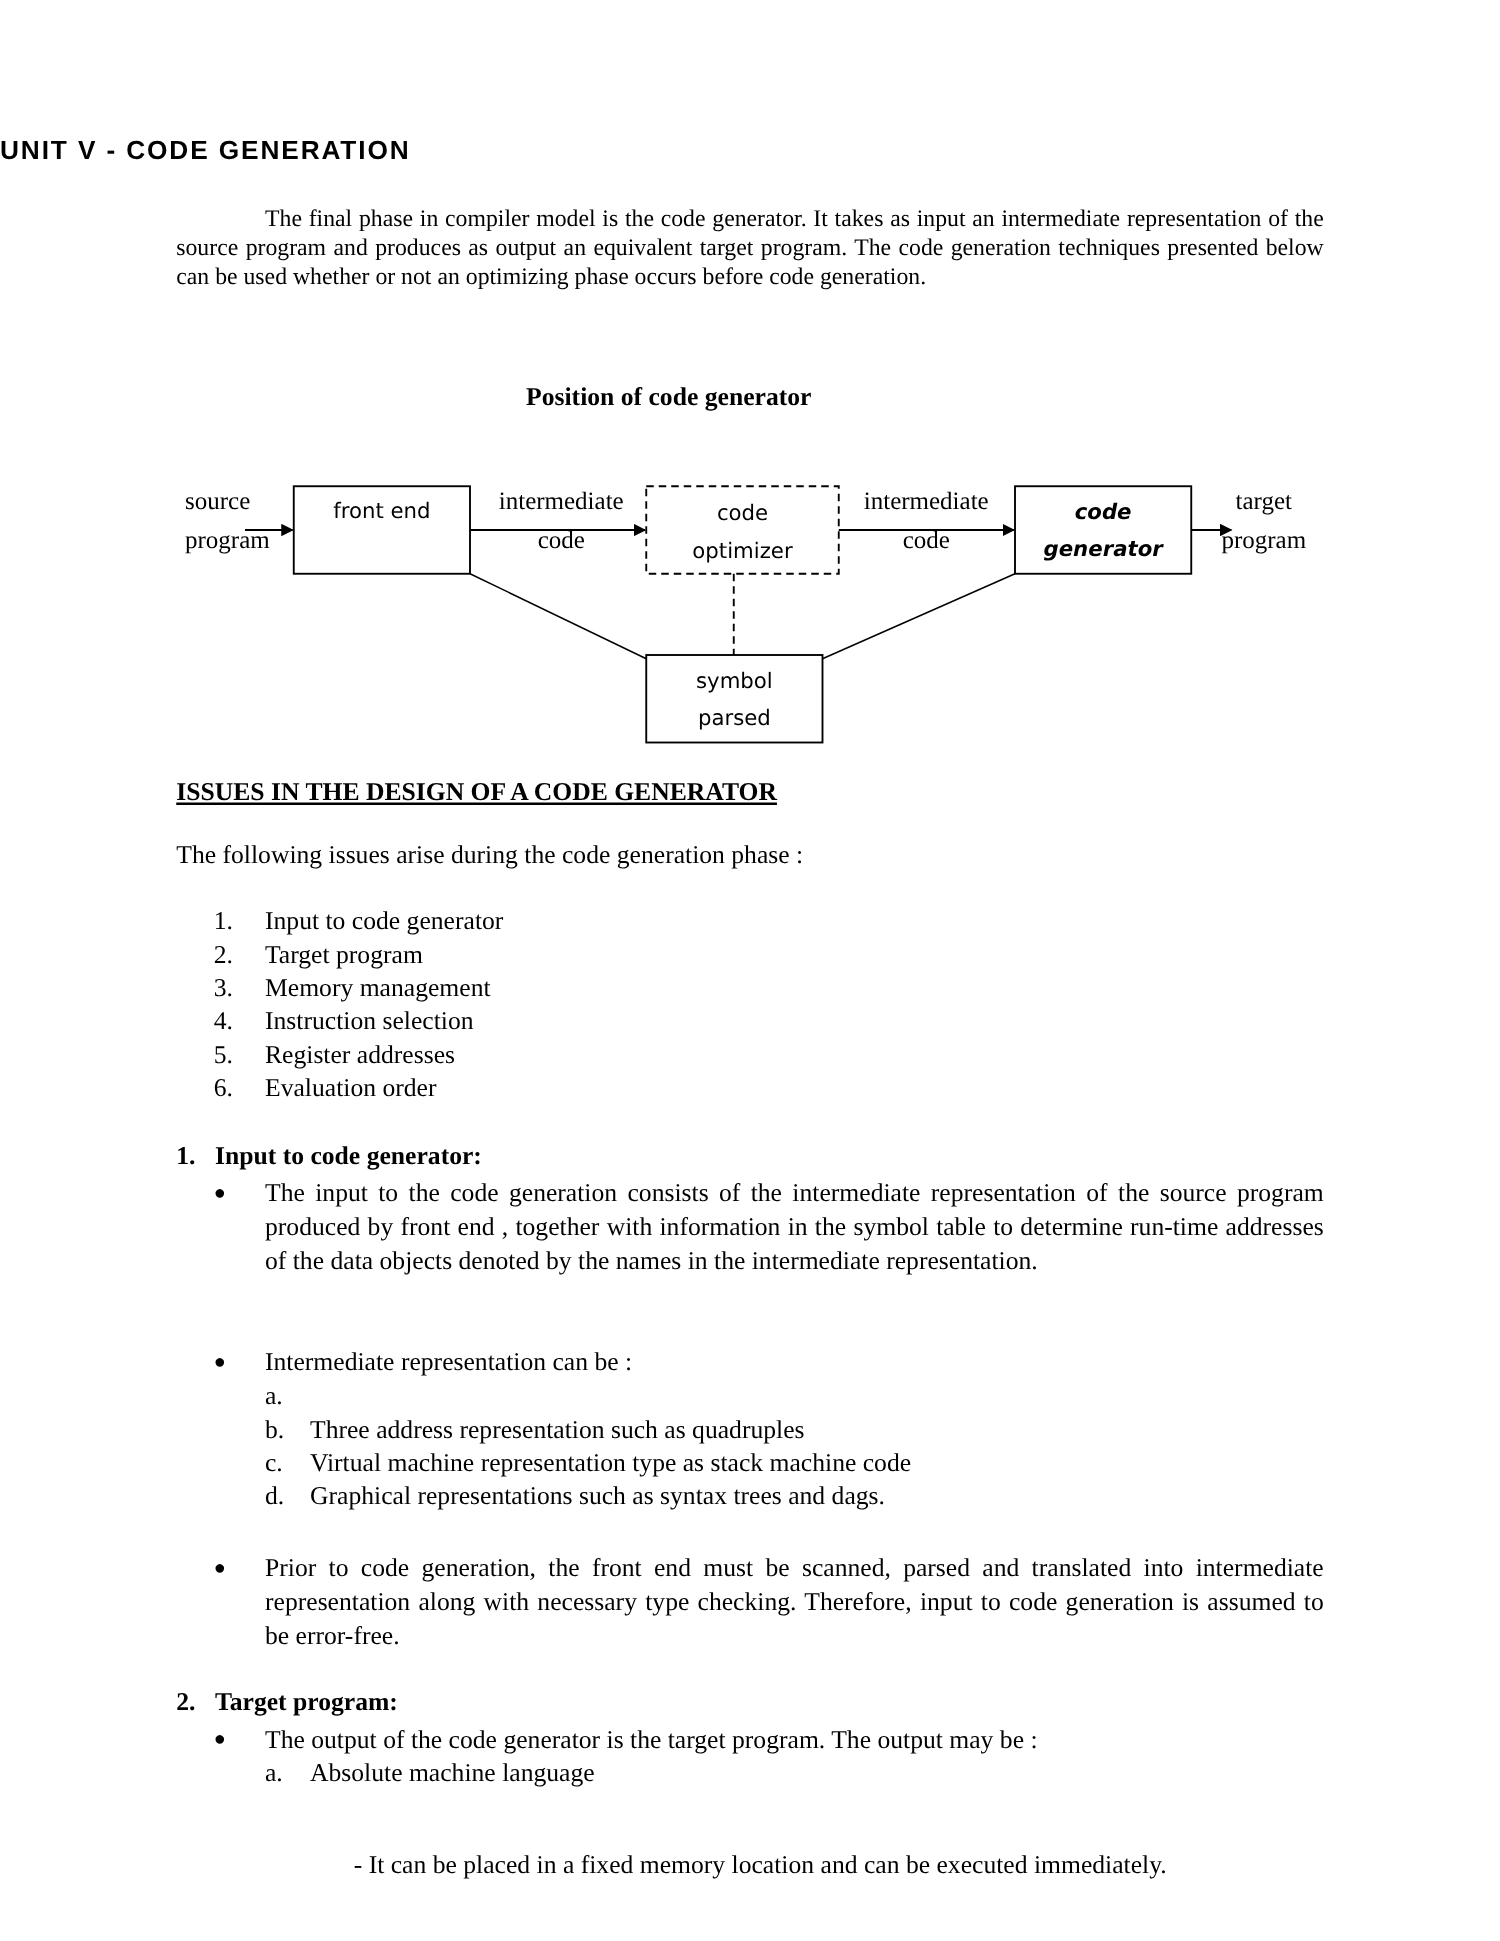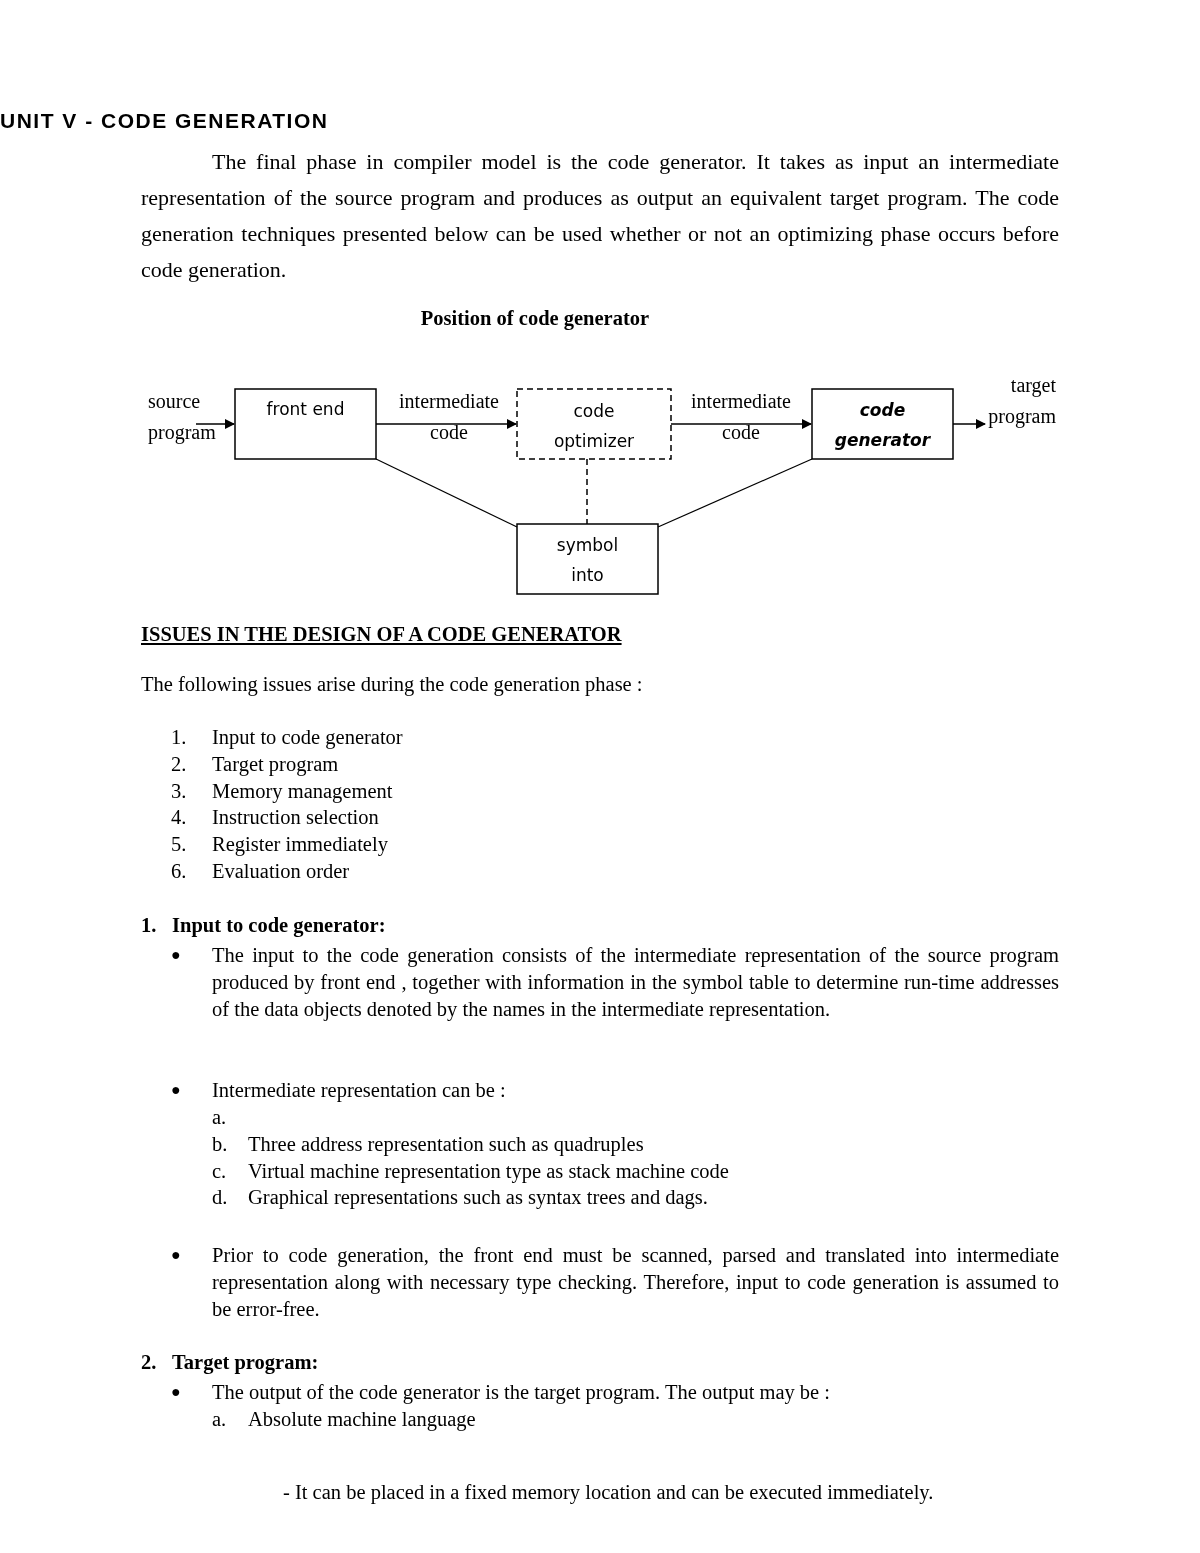--- a/index.html
+++ b/index.html
@@ -7,22 +7,22 @@
     width: 1200px; height: 1553px; position: relative; overflow: hidden;
     font-family: "Liberation Serif", serif; color: #000;
   }
   .abs { position: absolute; }
   .title {
     left: 0; width: 1200px; top: 109px; text-align: left;
     font-family: "Liberation Sans", sans-serif; font-weight: bold;
     font-size: 21px; letter-spacing: 1.5px;
   }
   .para {
-    left: 141px; width: 918px; top: 144px;
-    font-size: 22px; line-height: 36px; text-align: justify;
+    left: 141px; width: 918px; top: 164px;
+    font-size: 19px; line-height: 23px; text-align: justify;
     text-indent: 71px;
   }
   .subtitle {
     left: 0; width: 1070px; top: 307px; text-align: center;
     font-weight: bold; font-size: 20.5px;
   }
   .diagram { left: 0; top: 370px; width: 1200px; height: 240px; }
   .dlabel { position: absolute; font-size: 20px; line-height: 22px; text-align: center; }
   .dbox-text { position: absolute; font-family: "DejaVu Sans", sans-serif; font-size: 17px; text-align: center; line-height: 30px; }
   .italic-bold { font-style: italic; font-weight: bold; }
@@ -96,28 +96,28 @@
   <div class="dlabel" style="left:676px;top:20px;width:130px">
     <div>intermediate</div>
     <div style="margin-top:9px">code</div>
   </div>
 
   <div class="dbox-text italic-bold" style="left:812px;top:25px;width:141px">
     <div>code</div>
     <div>generator</div>
   </div>
 
-  <div class="dlabel" style="left:966px;top:4px;width:90px;text-align:right">
+  <div class="dlabel" style="left:966px;top:20px;width:90px;text-align:center">
     <div>target</div>
     <div style="margin-top:9px">program</div>
   </div>
 
   <div class="dbox-text" style="left:517px;top:160px;width:141px">
     <div>symbol</div>
-    <div>into</div>
+    <div>parsed</div>
   </div>
 </div>
 
 <div class="abs h2">ISSUES IN THE DESIGN OF A CODE GENERATOR</div>
 <div class="abs intro">The following issues arise during the code generation phase :</div>
 
 <ul class="abs issues">
   <li>
       <span class="num">1.</span>
       <span>Input to code generator</span>
@@ -129,21 +129,21 @@
   <li>
       <span class="num">3.</span>
       <span>Memory management</span>
     </li>
   <li>
       <span class="num">4.</span>
       <span>Instruction selection</span>
     </li>
   <li>
       <span class="num">5.</span>
-      <span>Register immediately</span>
+      <span>Register addresses</span>
     </li>
   <li>
       <span class="num">6.</span>
       <span>Evaluation order</span>
     </li>
 </ul>
 
 <div class="abs sec-head" style="top:914px">
   <span class="num">1.</span>
   <span>Input to code generator:</span>

